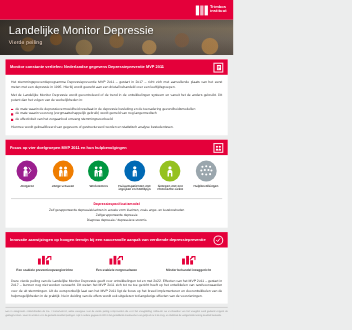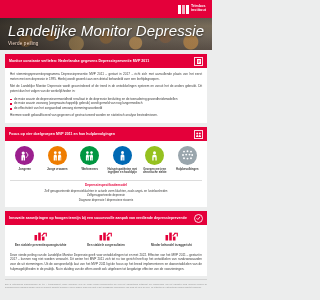--- a/index.html
+++ b/index.html
@@ -36,22 +36,22 @@
       radial-gradient(circle at 78% 58%, rgba(170,120,80,.7) 0 6px, transparent 7px),
       radial-gradient(circle at 90% 75%, rgba(235,170,90,.8) 0 7px, transparent 8px),
       linear-gradient(180deg,#7d7466 0%,#9a8a72 25%,#8d8172 55%,#6f6257 100%);
   }
   .hero:after{
     content:"";position:absolute;inset:0;
     background:linear-gradient(90deg,rgba(20,18,16,.72) 0%,rgba(30,26,22,.38) 48%,rgba(20,18,16,.25) 100%);
   }
   .hero-txt{position:absolute;left:8px;top:5px;z-index:2;}
   .hero-title{
-    font-size:15px;color:#fff;font-weight:normal;letter-spacing:.1px;
-    text-shadow:0 1px 2px rgba(0,0,0,.55);line-height:1.1;white-space:nowrap;font-style:italic;
+    font-size:10px;color:#fff;font-weight:normal;letter-spacing:.1px;
+    text-shadow:0 1px 2px rgba(0,0,0,.55);line-height:1.1;white-space:nowrap;
   }
   .hero-sub{
     font-size:4.6px;color:#f3d9c8;margin-top:1.5px;letter-spacing:.2px;
     text-shadow:0 1px 1px rgba(0,0,0,.5);
   }
 
   
   .card{background:#fff;margin:4px 5px 0 5px;}
   .band{
     background:#e4003a;color:#fff;display:flex;align-items:center;

